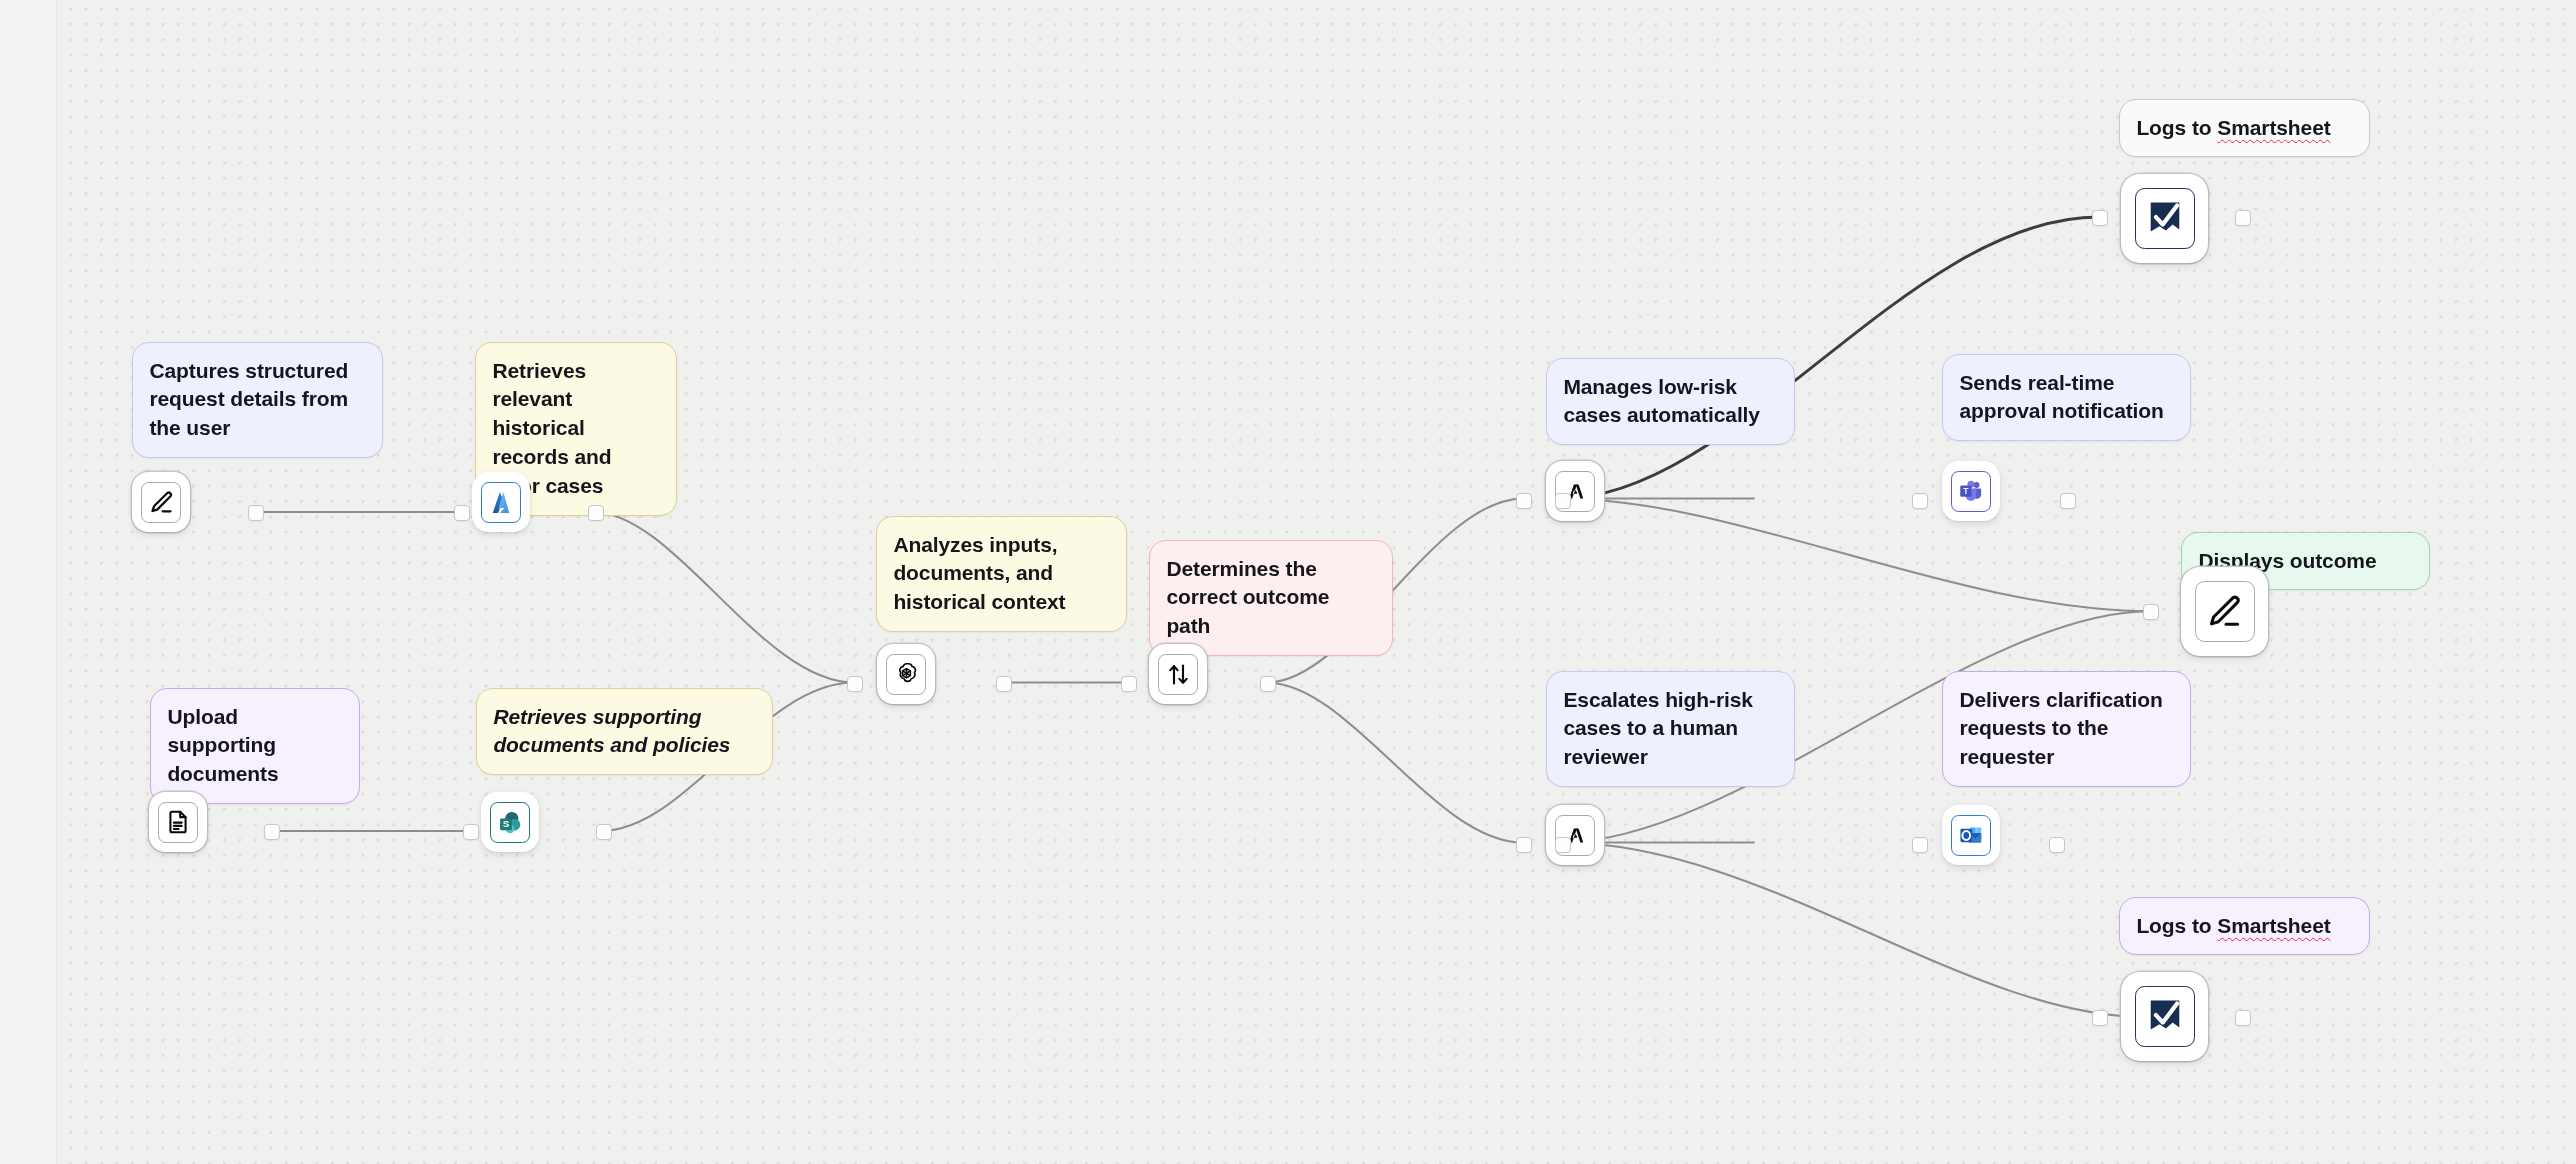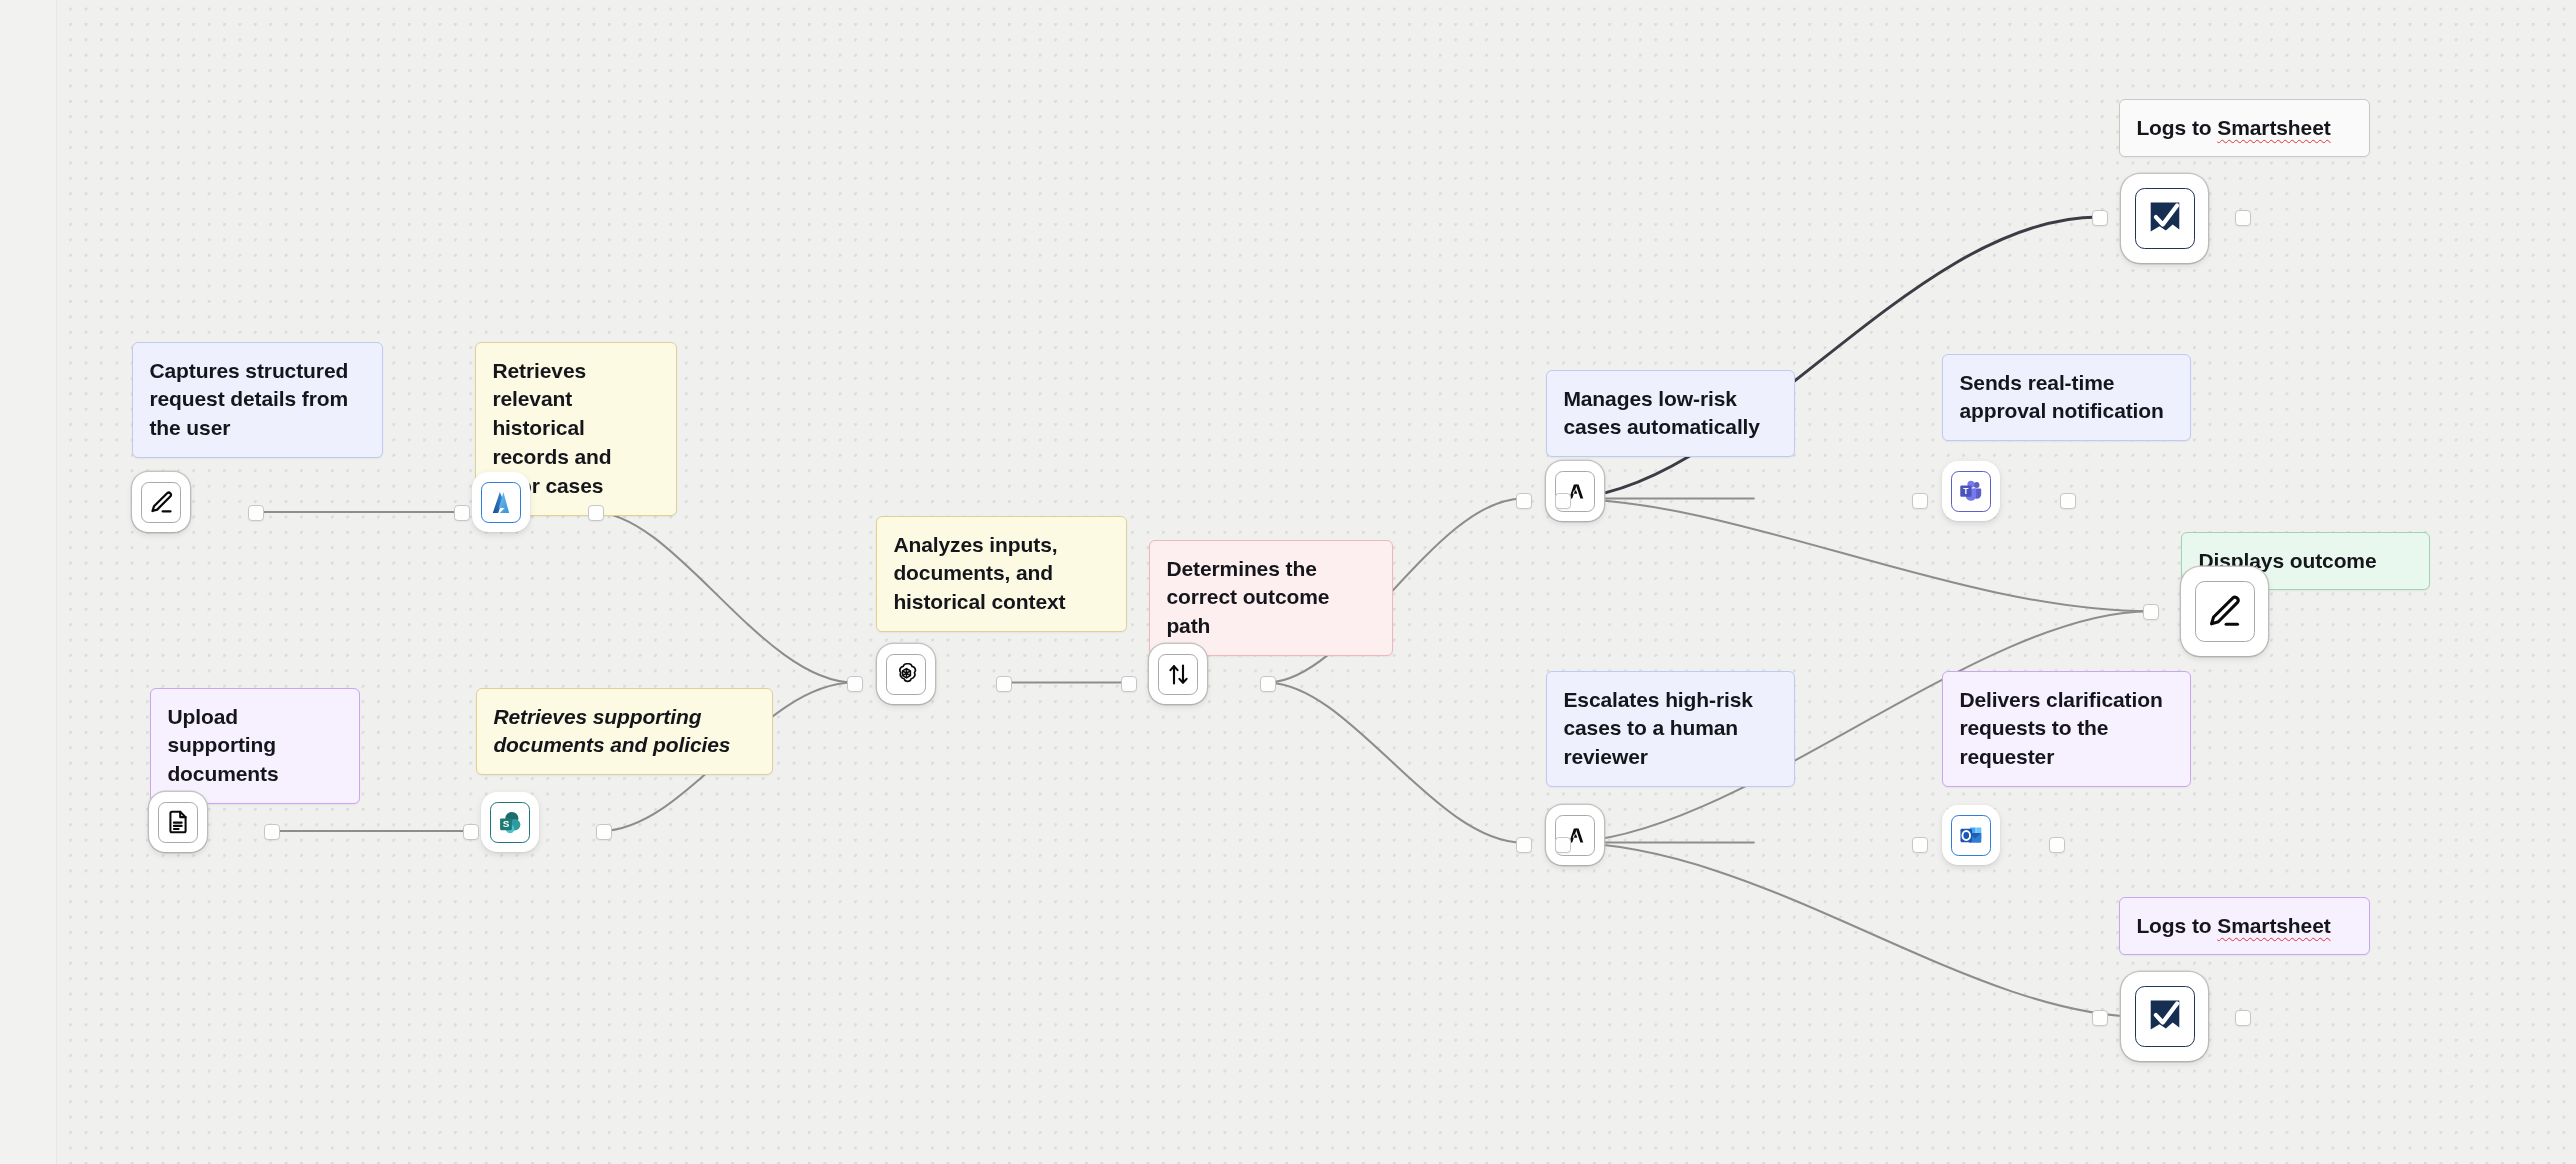--- a/index.html
+++ b/index.html
@@ -38,21 +38,21 @@
     position: absolute;
     inset: 0;
     z-index: 2;
     pointer-events: none;
   }
 
   
   .chip {
     position: absolute;
     box-sizing: border-box;
-    border-radius: 6px;
+    border-radius: 17px;
     border: 1px solid #cfcfcd;
     background: #fafafa;
     padding: 13.5px 16.4px;
     font-size: 21px;
     line-height: 1.38;
     font-weight: 700;
     color: #15161c;
     letter-spacing: -0.1px;
     z-index: 4;
     box-shadow: 0 1px 1.9px rgba(16,18,28,0.05);
@@ -171,21 +171,21 @@
   </div>
 
   <div class="chip yellow" style="left:876px; top:516px; width:251px;">
     <span>Analyzes inputs, documents, and historical context</span>
   </div>
 
   <div class="chip red" style="left:1149px; top:540px; width:244px;">
     <span>Determines the correct outcome path</span>
   </div>
 
-  <div class="chip blue" style="left:1546px; top:370px; width:249px;">
+  <div class="chip blue" style="left:1546px; top:358px; width:249px;">
     <span>Manages low-risk cases automatically</span>
   </div>
 
   <div class="chip blue" style="left:1546px; top:671px; width:249px;">
     <span>Escalates high-risk cases to a human reviewer</span>
   </div>
 
   <div class="chip blue" style="left:1942px; top:354px; width:249px;">
     <span>Sends real-time approval notification</span>
   </div>

